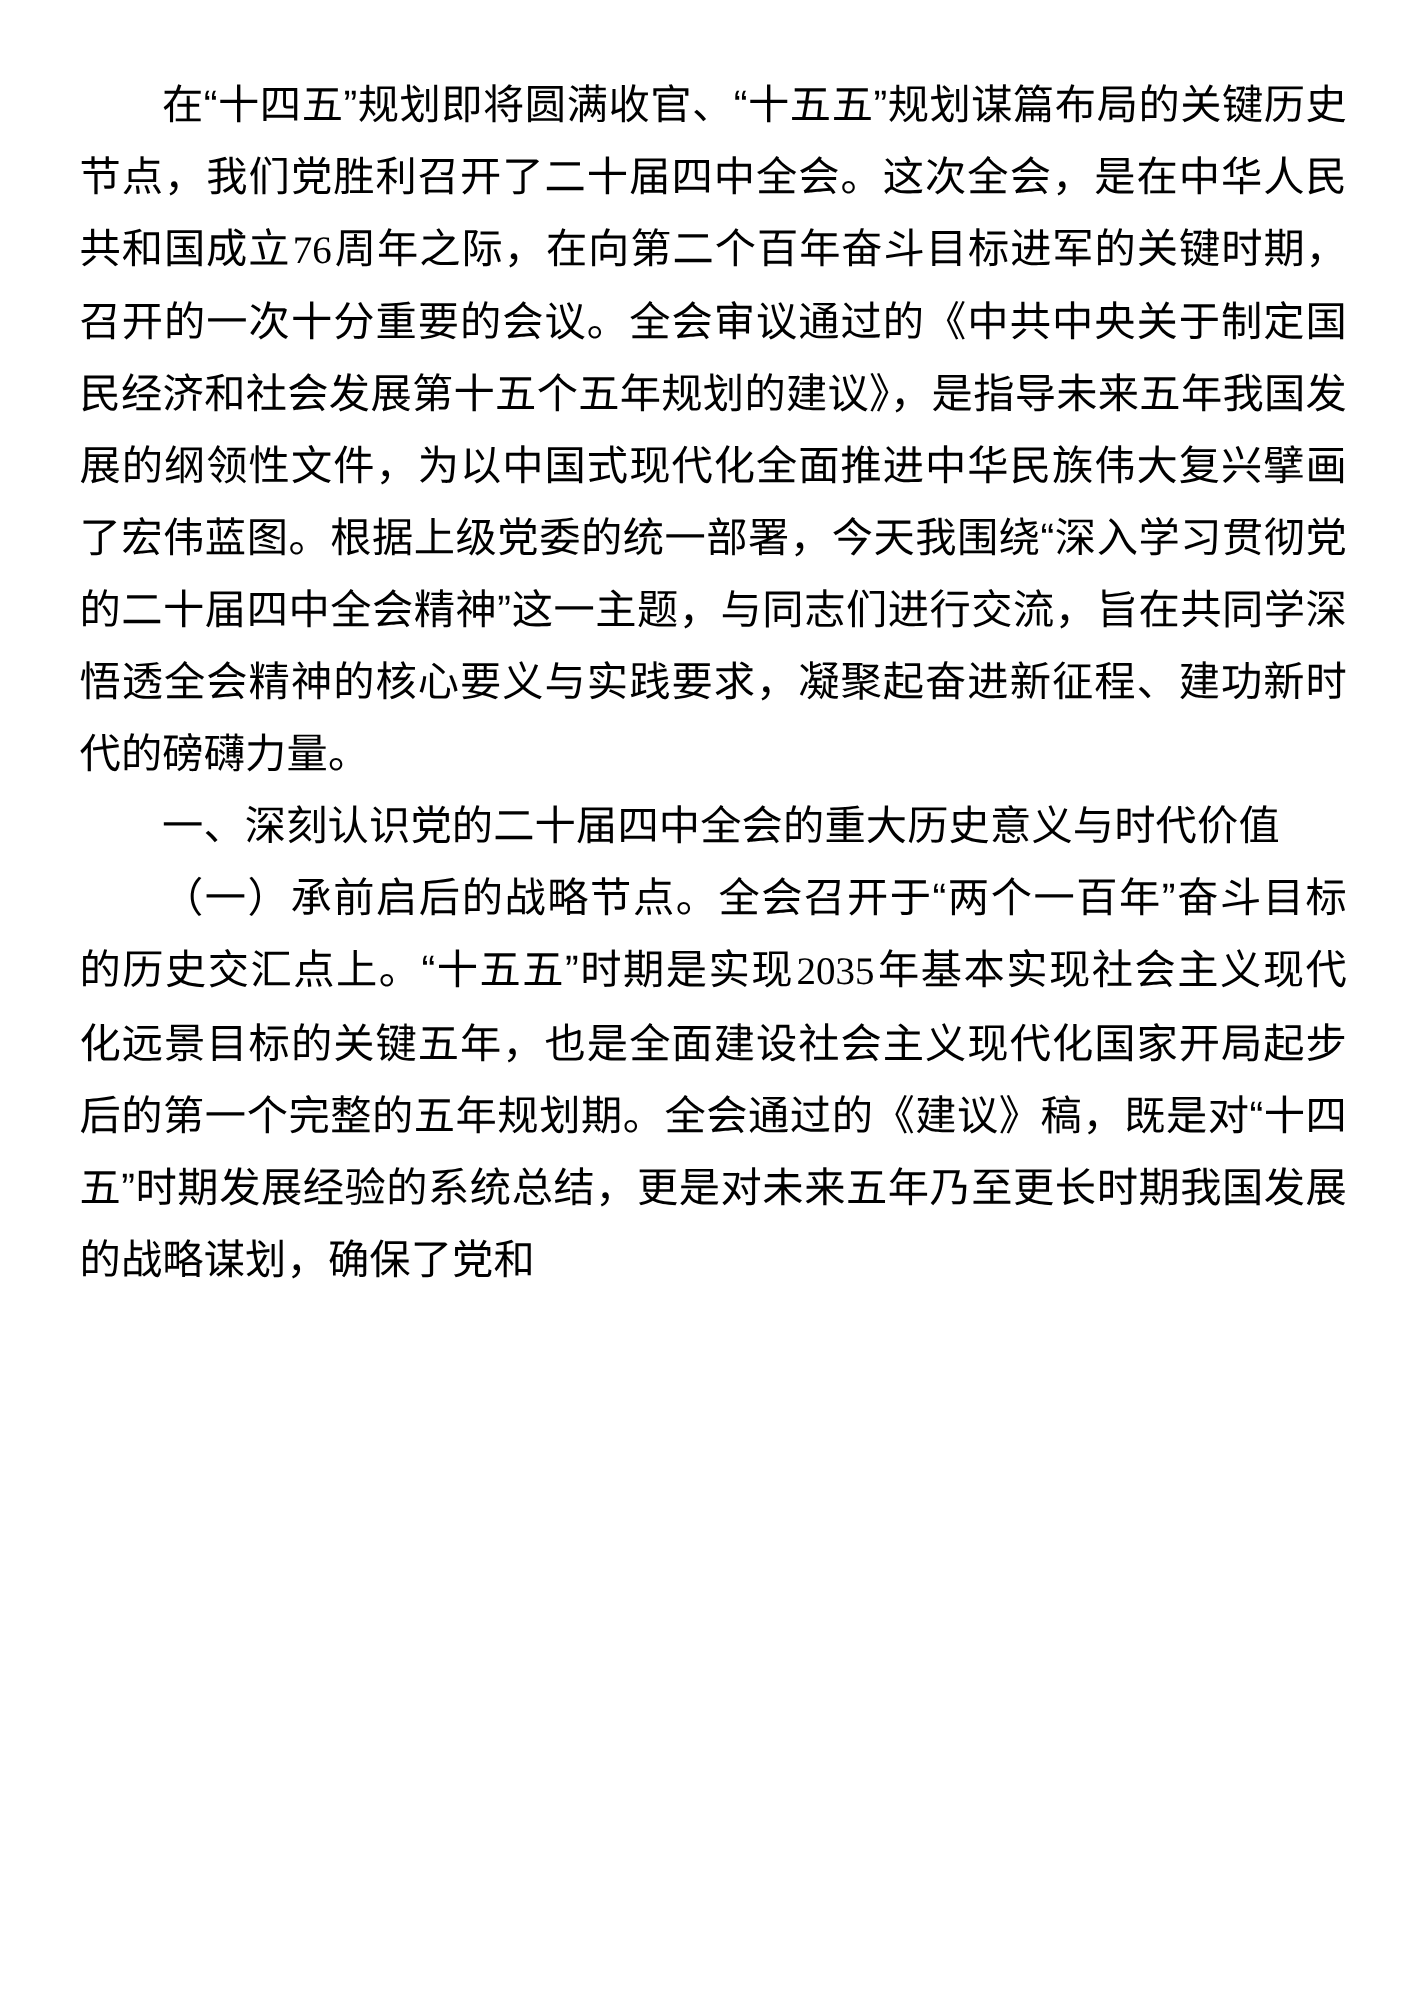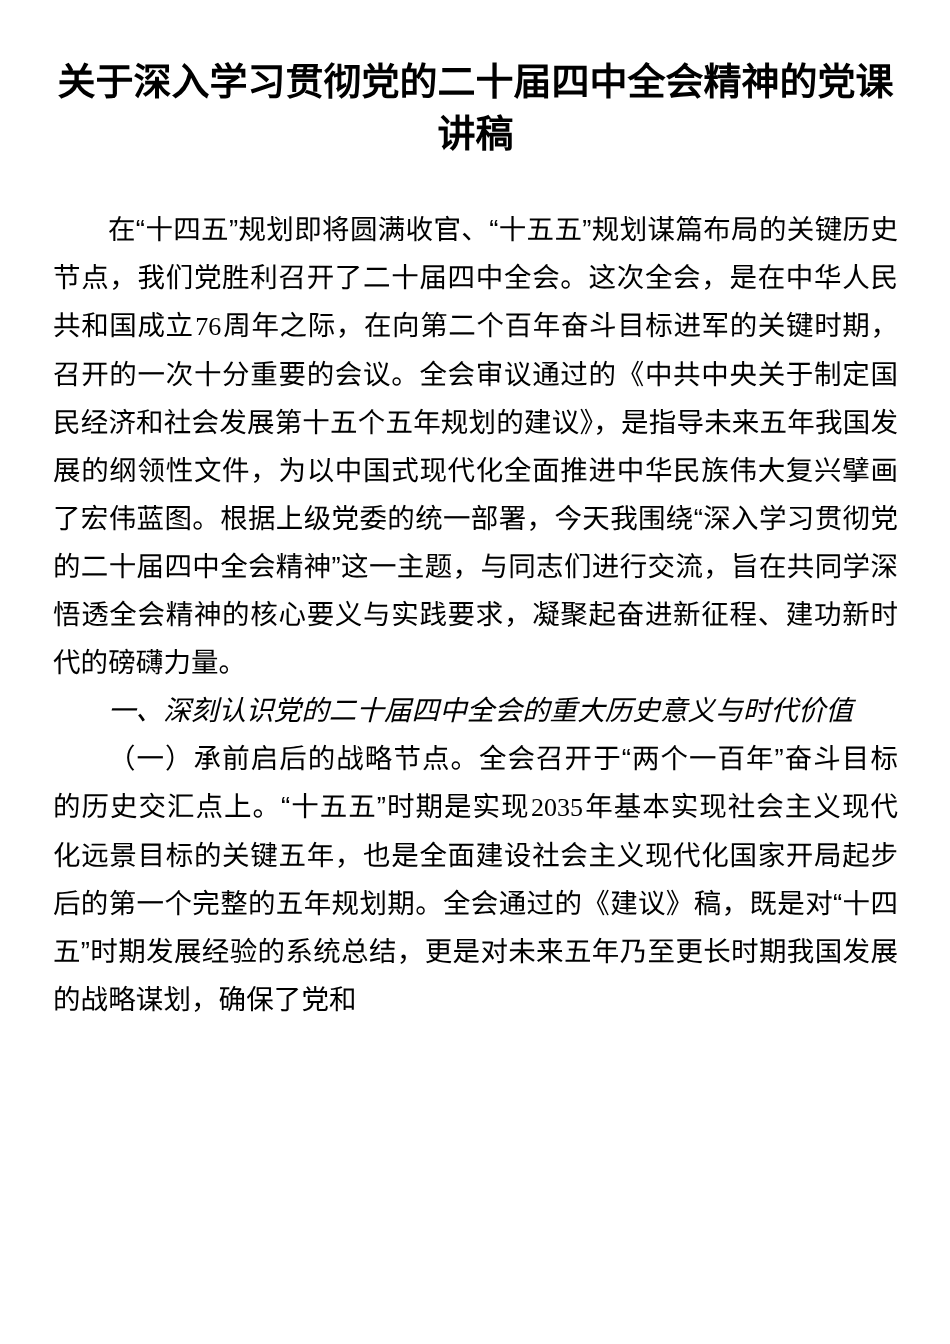--- a/index.html
+++ b/index.html
@@ -64,38 +64,36 @@
   p.indent {
     text-indent: 2em;
   }
 
   p.no-indent {
     text-indent: 0;
   }
 
   p.heading-num {
     text-indent: 2em;
-    font-style: italic;
   }
 
   
   .lat {
     font-family: "Liberation Serif", "DejaVu Serif", serif;
     font-size: 26px;
     padding: 0 1.5px;
     letter-spacing: 0;
   }
 </style>
 </head>
 <body>
 
 <div class="page">
   <div class="page-inner">
 
-    <h1 class="doc-title">关于深入学习贯彻党的二十届四中全会精神的党课讲稿</h1>
 
     <div class="body-block">
 
 
       <p class="para indent"><span>在“十四五”规划即将圆满收官、“十五五”规划谋篇布局的关键历史节点，我们党胜利召开了二十届四中全会。这次全会，是在中华人民共和国成立<span class="lat">76</span>周年之际，在向第二个百年奋斗目标进军的关键时期，召开的一次十分重要的会议。全会审议通过的《中共中央关于制定国民经济和社会发展第十五个五年规划的建议》，是指导未来五年我国发展的纲领性文件，为以中国式现代化全面推进中华民族伟大复兴擘画了宏伟蓝图。根据上级党委的统一部署，今天我围绕“深入学习贯彻党的二十届四中全会精神”这一主题，与同志们进行交流，旨在共同学深悟透全会精神的核心要义与实践要求，凝聚起奋进新征程、建功新时代的磅礴力量。</span></p>
 
       <p class="para heading-num">一、深刻认识党的二十届四中全会的重大历史意义与时代价值</p>
 
 
       <p class="para indent"><span>（一）承前启后的战略节点。全会召开于“两个一百年”奋斗目标的历史交汇点上。“十五五”时期是实现<span class="lat">2035</span>年基本实现社会主义现代化远景目标的关键五年，也是全面建设社会主义现代化国家开局起步后的第一个完整的五年规划期。全会通过的《建议》稿，既是对“十四五”时期发展经验的系统总结，更是对未来五年乃至更长时期我国发展的战略谋划，确保了党和</span></p>

